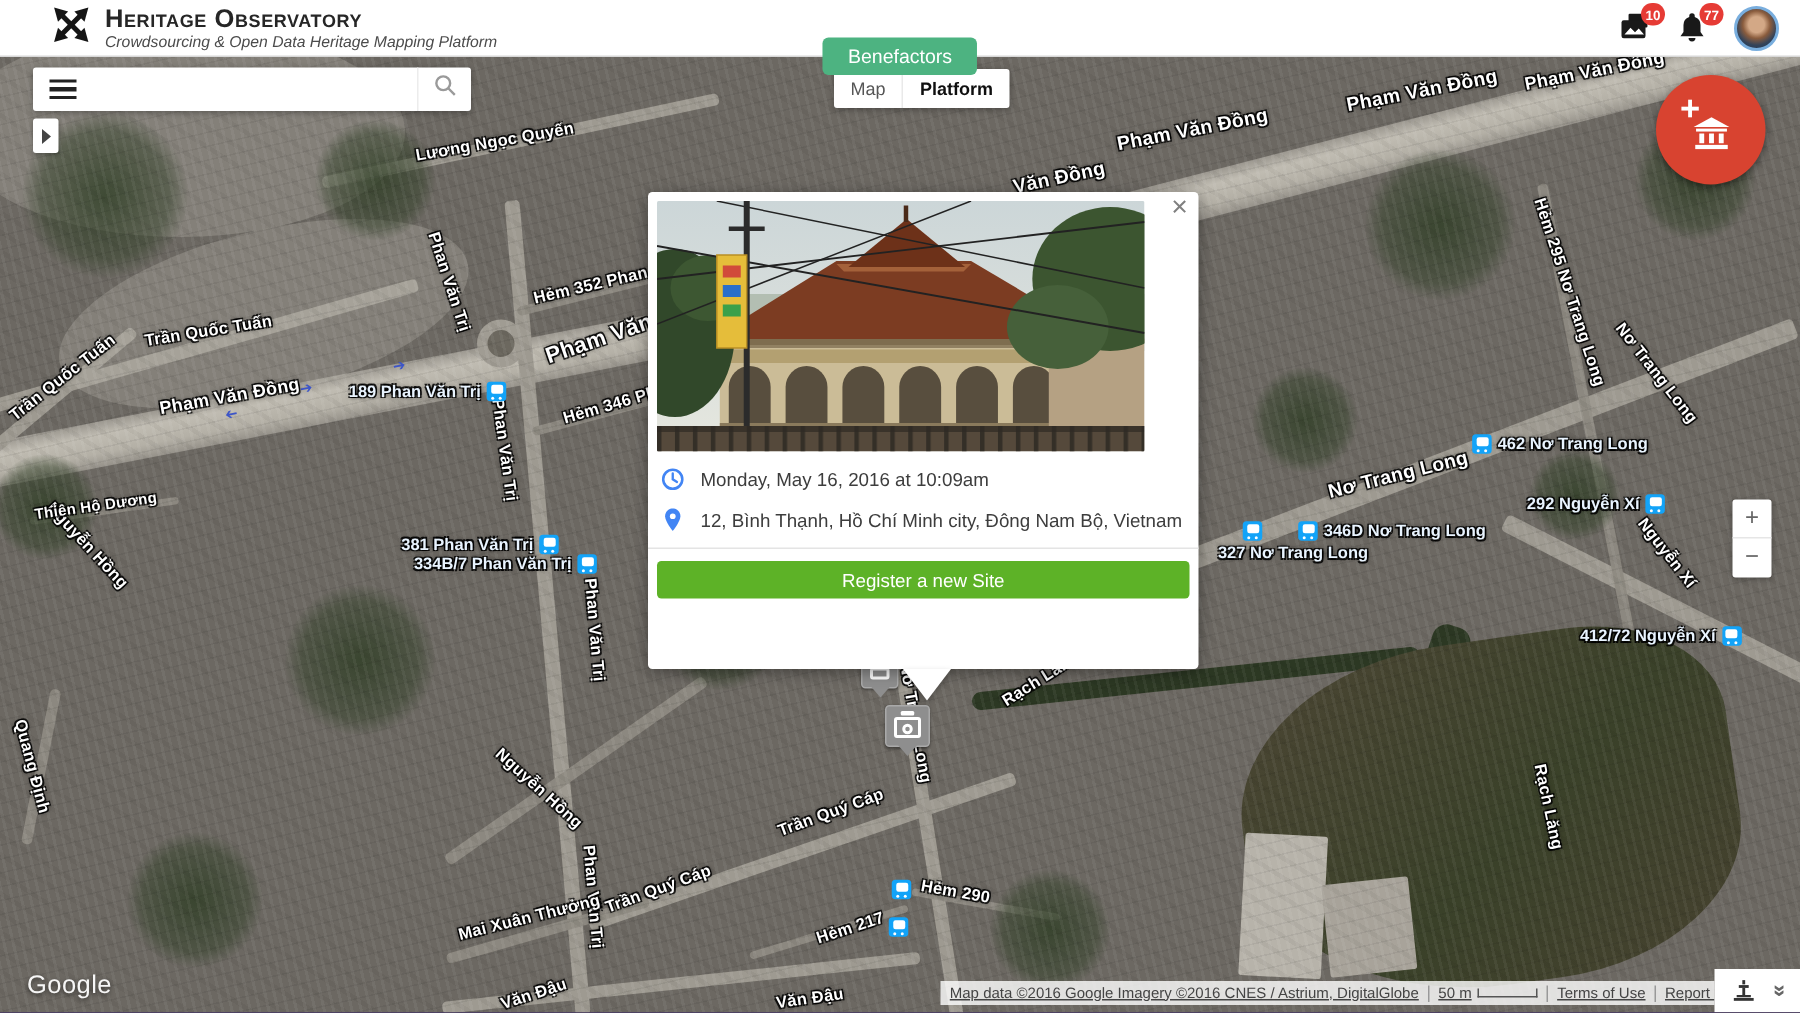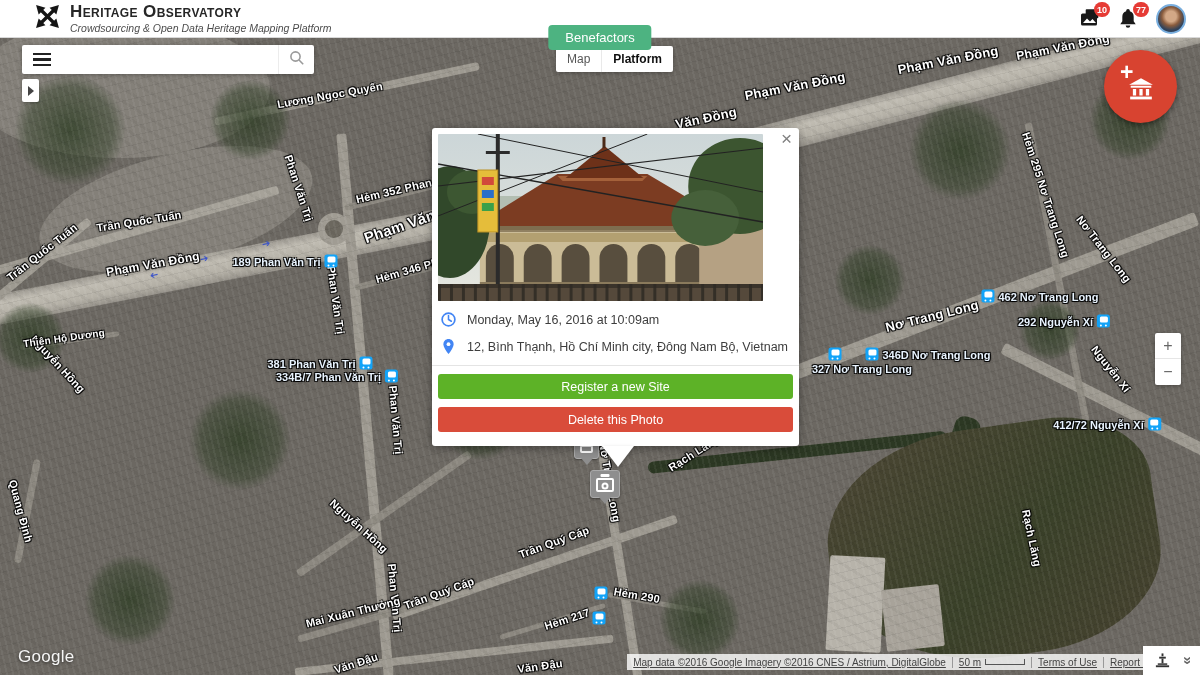--- a/index.html
+++ b/index.html
@@ -300,21 +300,21 @@
           <span class="bus-sq"></span>
         </div>
         <div class="bus-stop" style="left: 337px; top: 338px;">
           <span class="bus-label">334B/7 Phan Văn Trị</span>
           <span class="bus-sq"></span>
         </div>
         <div class="bus-stop" style="left: 1040px; top: 258px;">
           <span class="bus-sq"></span>
           <span class="bus-label">462 Nơ Trang Long</span>
         </div>
-        <div class="bus-stop" style="left: 1064px; top: 283px;">
+        <div class="bus-stop" style="left: 1064px; top: 298px;">
           <span class="bus-label">292 Nguyễn Xí</span>
           <span class="bus-sq"></span>
         </div>
         <div class="bus-stop" style="left: 928px; top: 316px;">
           <span class="bus-sq"></span>
           <span class="bus-label">346D Nơ Trang Long</span>
         </div>
         <div class="bus-stop" style="left: 862px; top: 331px;">
           <span class="bus-label">327 Nơ Trang Long</span>
         </div>
@@ -442,21 +442,20 @@
         <svg width="17" height="17" viewBox="0 0 24 24">
           <path d="M12 1.5C8 1.5 4.8 4.7 4.8 8.7c0 5.2 7.2 13.8 7.2 13.8s7.2-8.6 7.2-13.8c0-4-3.2-7.2-7.2-7.2z" fill="#4285f4"></path>
           <circle cx="12" cy="8.7" r="2.7" fill="#fff"></circle>
         </svg>
         <span>12, Bình Thạnh, Hồ Chí Minh city, Đông Nam Bộ, Vietnam</span>
       </div>
 
       <div class="pdivider"></div>
 
       <button class="pbtn green">Register a new Site</button>
-      <button class="pbtn red">Delete this Photo</button>
 
       <div class="popup-tail"></div>
     </div>
 
     <div class="google-logo">Google</div>
     <div class="attrib">
       <span class="sect">Map data ©2016 Google Imagery ©2016 CNES / Astrium, DigitalGlobe</span>
       <span class="sect">
         <span>50 m</span>
         <span class="scalebar"></span>

